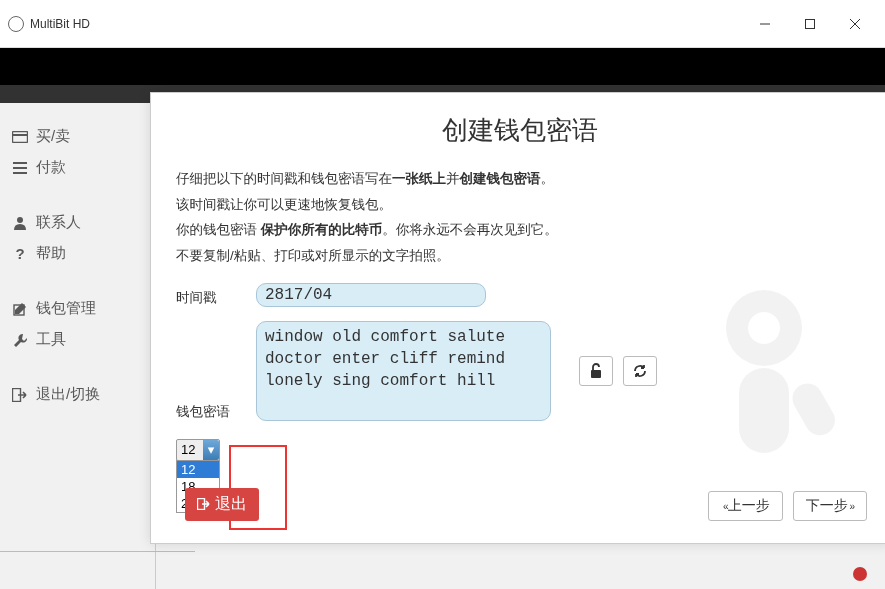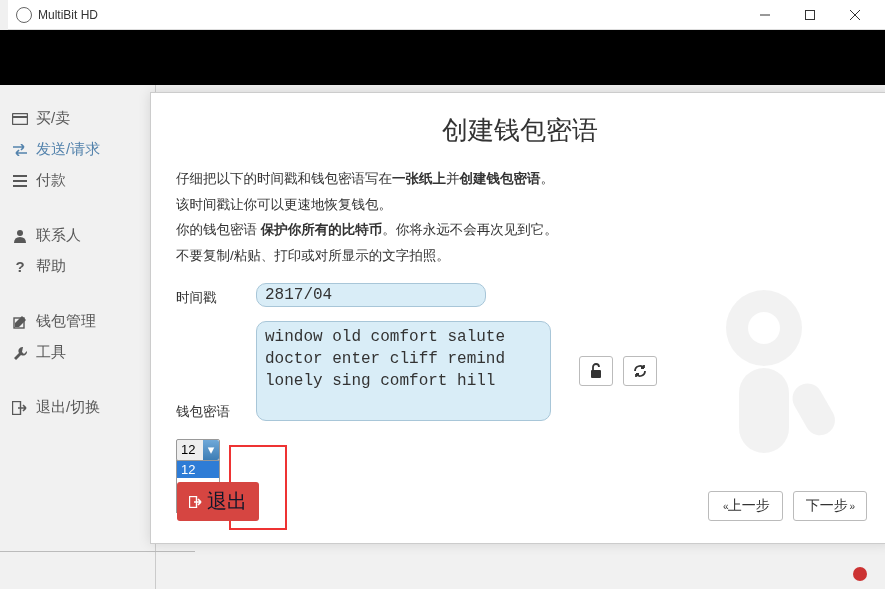--- a/index.html
+++ b/index.html
@@ -1,19 +1,19 @@
 <!DOCTYPE html>
 <html><head>
   <meta charset="utf-8">
   <style>
     * { box-sizing: border-box; margin: 0; padding: 0; font-family: "Microsoft YaHei", Arial, sans-serif; }
     body { width: 885px; height: 589px; background: #f0f0f0; position: relative; overflow: hidden; }
 
     
-    .titlebar { height: 30px; background: #fff; border-bottom: 1px solid #ddd; display: flex; align-items: center; padding: 0 8px; margin-left: 8px; }
+    .titlebar { height: 48px; background: #fff; border-bottom: 1px solid #ddd; display: flex; align-items: center; padding: 0 8px; }
     .titlebar .app-icon { width: 16px; height: 16px; border: 1.5px solid #666; border-radius: 50%; margin-right: 6px; display: inline-block; position: relative; }
     .titlebar .title { font-size: 12px; color: #333; }
     .titlebar .spacer { flex: 1; }
     .titlebar .winbtn { width: 45px; height: 30px; display: flex; align-items: center; justify-content: center; font-size: 13px; color: #333; }
     .titlebar .winbtn svg { display: block; }
 
     
     .blackbar { height: 55px; background: #000; }
 
     
@@ -40,21 +40,21 @@
     .timestamp { width: 230px; height: 24px; }
     .seedwords { width: 295px; height: 100px; line-height: 1.4; resize: none; }
     .icon-btn { width: 34px; height: 30px; border: 1px solid #bbb; border-radius: 3px; background: #fff; margin-left: 10px; display: inline-flex; align-items: center; justify-content: center; }
     .select-wrap { position: relative; }
     .select-box { width: 44px; height: 22px; border: 1px solid #999; background: #eee; font-size: 13px; padding-left: 4px; display: flex; align-items: center; border-radius: 2px; }
     .select-box .arrow { margin-left: auto; width: 16px; height: 20px; background: linear-gradient(#6fa8d8,#3d7db5); display: flex; align-items: center; justify-content: center; color: #fff; border-radius: 0 2px 2px 0; }
     .dropdown { position: absolute; top: 21px; left: 0; width: 44px; background: #fff; border: 1px solid #999; font-size: 13px; }
     .dropdown .opt { padding: 1px 4px; }
     .dropdown .opt.sel { background: #2e7cd6; color: #fff; }
     .highlight-box { position: absolute; border: 2px solid #e33; pointer-events: none; }
-    .exit-btn { position: absolute; bottom: 22px; left: 26px; background: #d64541; color: #0f172a; border: none; border-radius: 3px; padding: 6px 12px; font-size: 20px; display: inline-flex; align-items: center; }
+    .exit-btn { position: absolute; bottom: 22px; left: 34px; background: #d64541; color: #ffffff; border: none; border-radius: 3px; padding: 6px 12px; font-size: 16px; display: inline-flex; align-items: center; }
     .exit-btn .ico { margin-right: 4px; }
     .nav-btns { position: absolute; bottom: 22px; right: 22px; display: flex; gap: 10px; }
     .nav-btn { background: #fff; border: 1px solid #bbb; border-radius: 3px; padding: 5px 12px; font-size: 14px; color: #333; display: inline-flex; align-items: center; }
     .nav-btn .chev { font-size: 10px; letter-spacing: -3px; margin: 0 2px; }
 
     
     .watermark { position: absolute; top: 180px; right: 40px; opacity: 0.12; }
     .content { position: relative; }
 
     
@@ -93,29 +93,20 @@
 <div class="main">
   <div class="sidebar">
     <div class="item">
       <span class="icon">
           <svg width="16" height="12">
             <rect x="0.5" y="0.5" width="15" height="11" rx="1" fill="none" stroke="#333" stroke-width="1.4"></rect>
             <line x1="0" y1="4" x2="16" y2="4" stroke="#333" stroke-width="2"></line>
           </svg>
         </span>
       <span>买/卖</span>
-    </div>
-    <div class="item active">
-      <span class="icon">
-          <svg width="16" height="12">
-            <path d="M1 3 L12 3 M12 3 L9 0 M12 3 L9 6" stroke="#2e6da4" stroke-width="1.6" fill="none"></path>
-            <path d="M15 9 L4 9 M4 9 L7 6 M4 9 L7 12" stroke="#2e6da4" stroke-width="1.6" fill="none"></path>
-          </svg>
-        </span>
-      <span>发送/请求</span>
     </div>
     <div class="item">
       <span class="icon">
           <svg width="14" height="12">
             <line x1="0" y1="1" x2="14" y2="1" stroke="#333" stroke-width="2"></line>
             <line x1="0" y1="6" x2="14" y2="6" stroke="#333" stroke-width="2"></line>
             <line x1="0" y1="11" x2="14" y2="11" stroke="#333" stroke-width="2"></line>
           </svg>
         </span>
       <span>付款</span>

